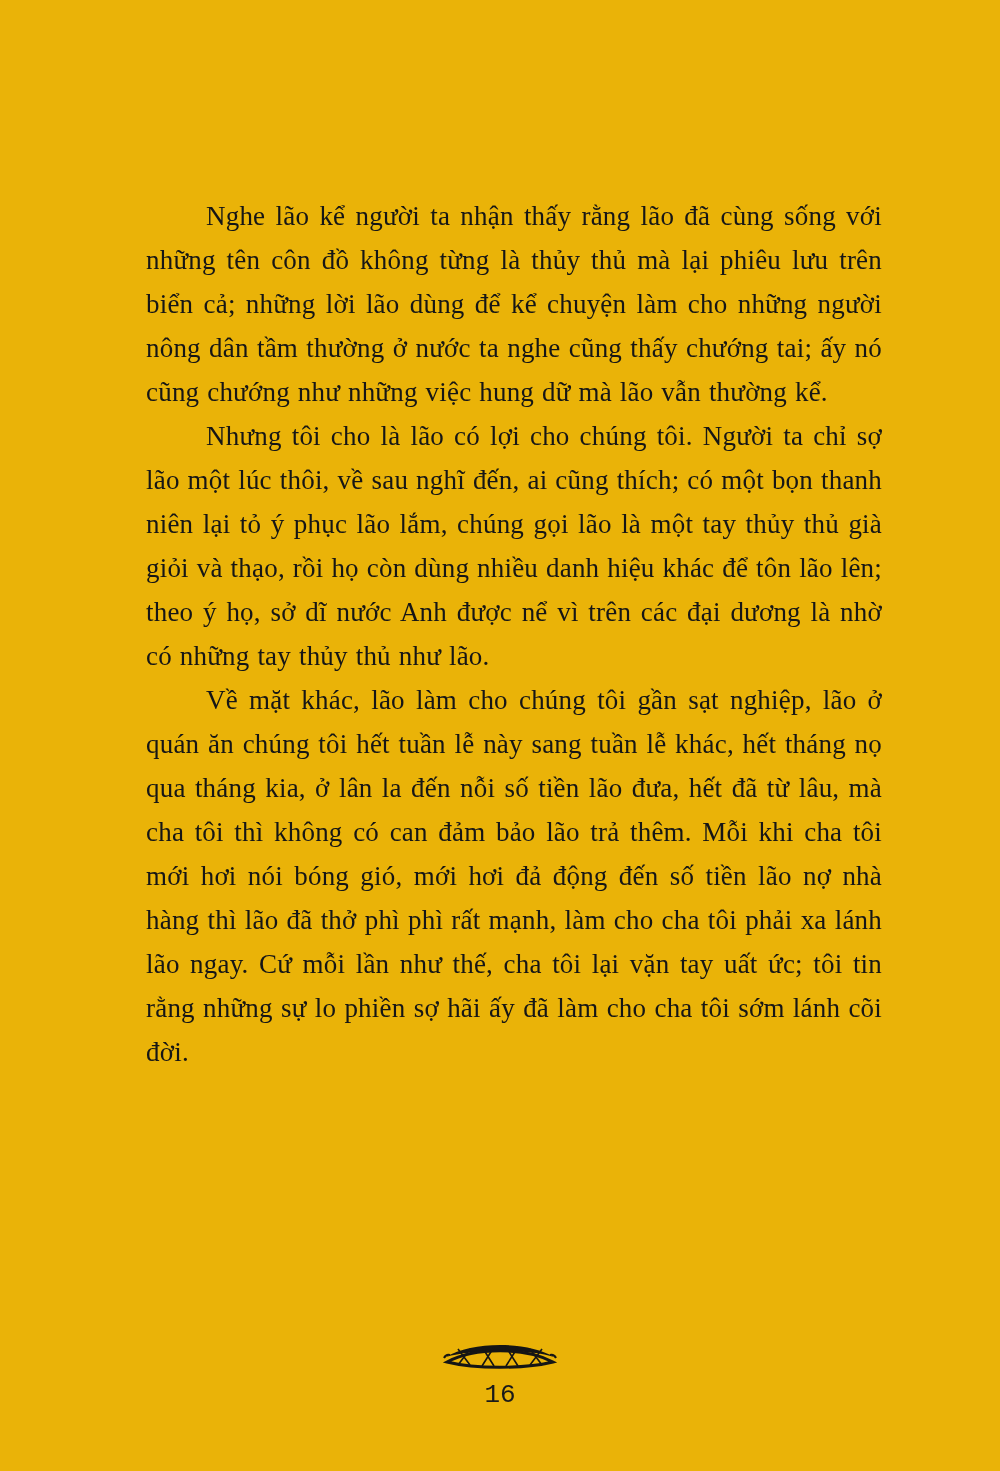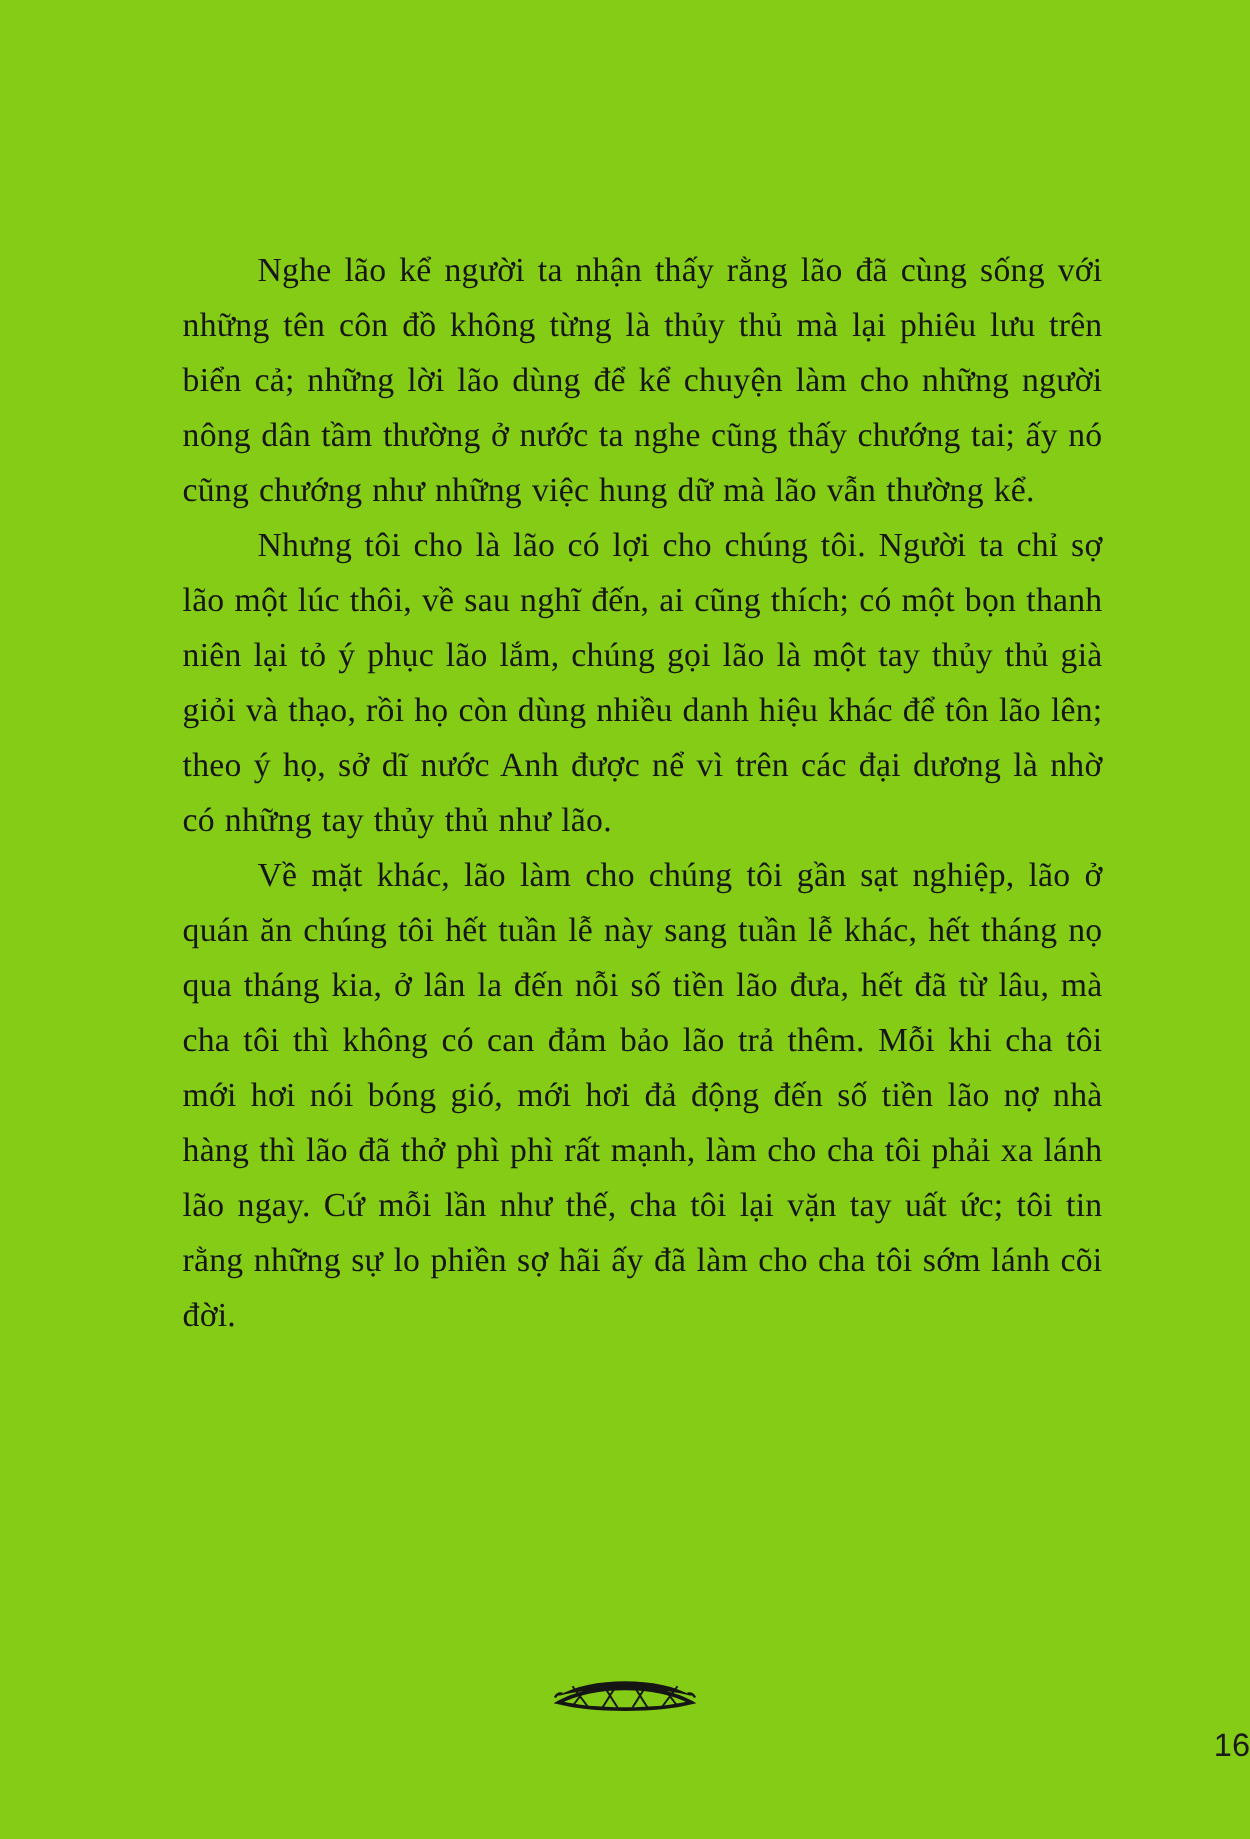--- a/index.html
+++ b/index.html
@@ -5,21 +5,21 @@
   html, body {
     margin: 0;
     padding: 0;
     background: #ffffff;
     font-family: "Liberation Serif", "DejaVu Serif", serif;
   }
   .page {
     position: relative;
     width: 1000px;
     height: 1471px;
-    background: #84cc16;
+    background: #eab308;
     color: #161616;
     overflow: hidden;
   }
   .text-block {
     position: absolute;
     left: 146px;
     top: 194px;
     width: 736px;
   }
   .text-block p {
@@ -39,22 +39,21 @@
     text-align: center;
   }
   .ornament {
     display: inline-block;
     line-height: 0;
   }
   .page-number {
     margin-top: 4px;
     font-size: 26px;
     color: #1a1a1a;
-    font-family: Liberation Sans, sans-serif;
-    text-align: right;
+    font-family: Liberation Mono, monospace;
   }
 </style>
 </head>
 <body>
 
 <div class="page">
 
   <div class="text-block">
     <p>Nghe lão kể người ta nhận thấy rằng lão đã cùng sống với những tên côn đồ không từng là thủy thủ mà lại phiêu lưu trên biển cả; những lời lão dùng để kể chuyện làm cho những người nông dân tầm thường ở nước ta nghe cũng thấy chướng tai; ấy nó cũng chướng như những việc hung dữ mà lão vẫn thường kể.</p>
     <p>Nhưng tôi cho là lão có lợi cho chúng tôi. Người ta chỉ sợ lão một lúc thôi, về sau nghĩ đến, ai cũng thích; có một bọn thanh niên lại tỏ ý phục lão lắm, chúng gọi lão là một tay thủy thủ già giỏi và thạo, rồi họ còn dùng nhiều danh hiệu khác để tôn lão lên; theo ý họ, sở dĩ nước Anh được nể vì trên các đại dương là nhờ có những tay thủy thủ như lão.</p>

